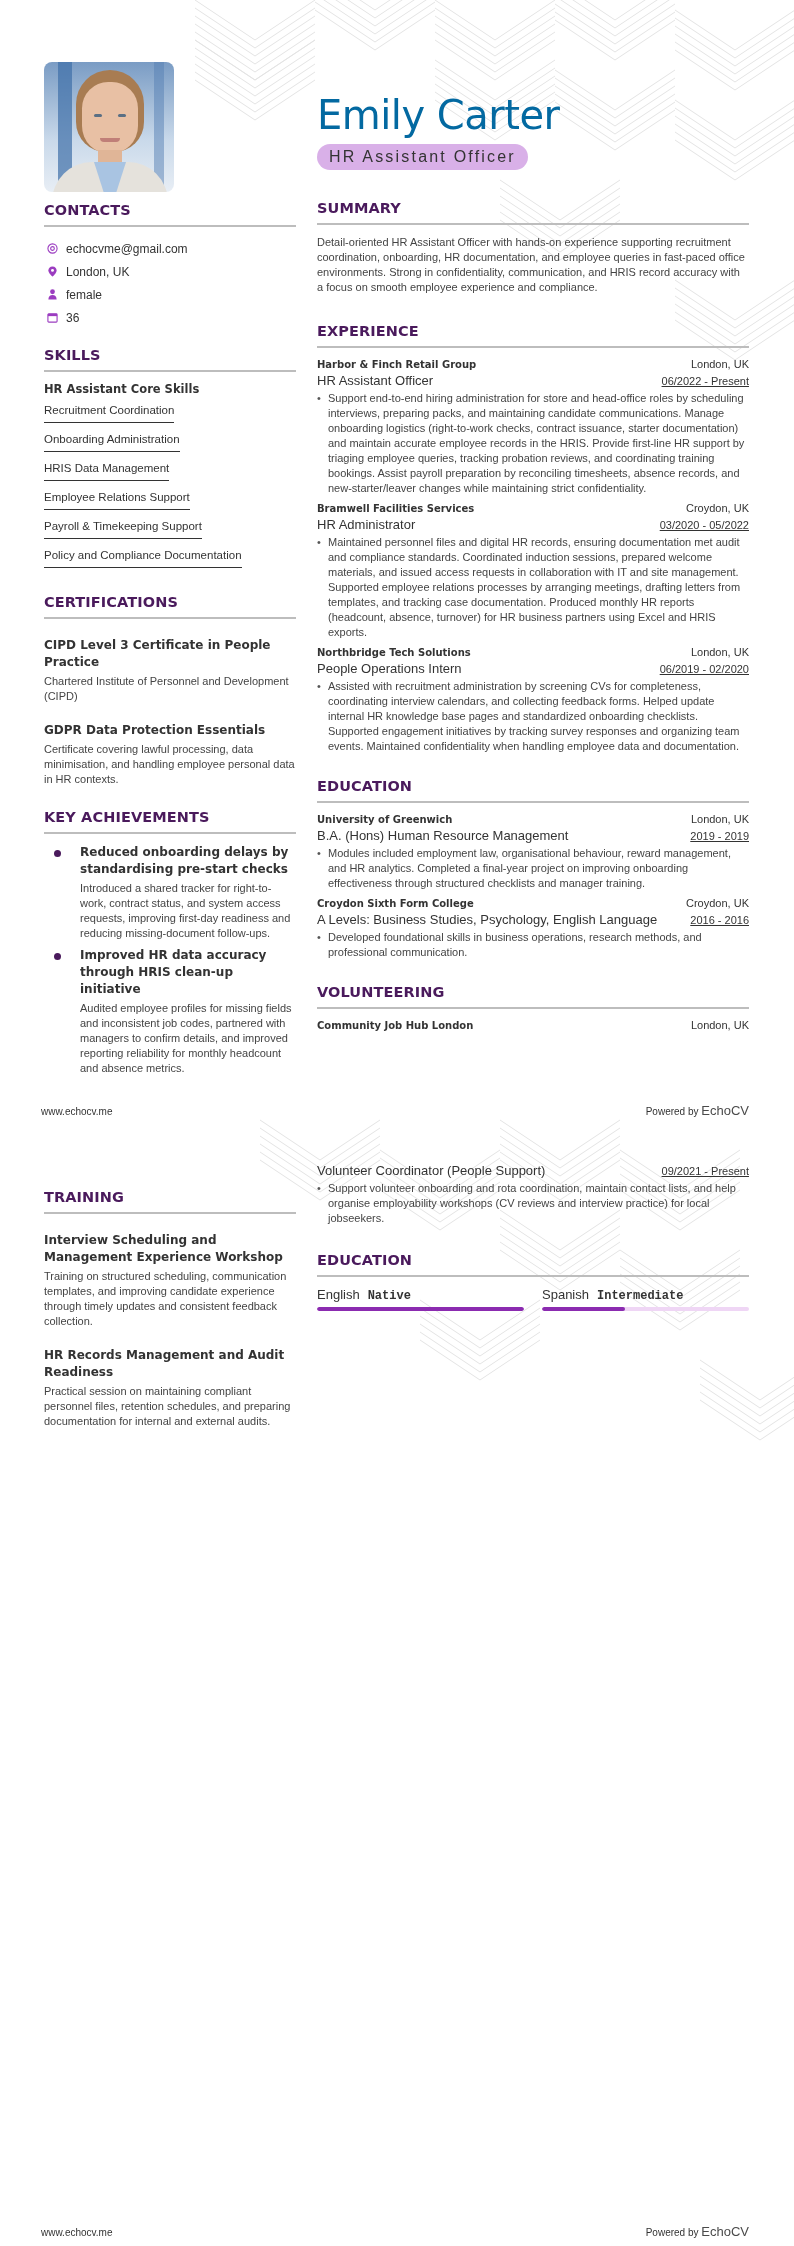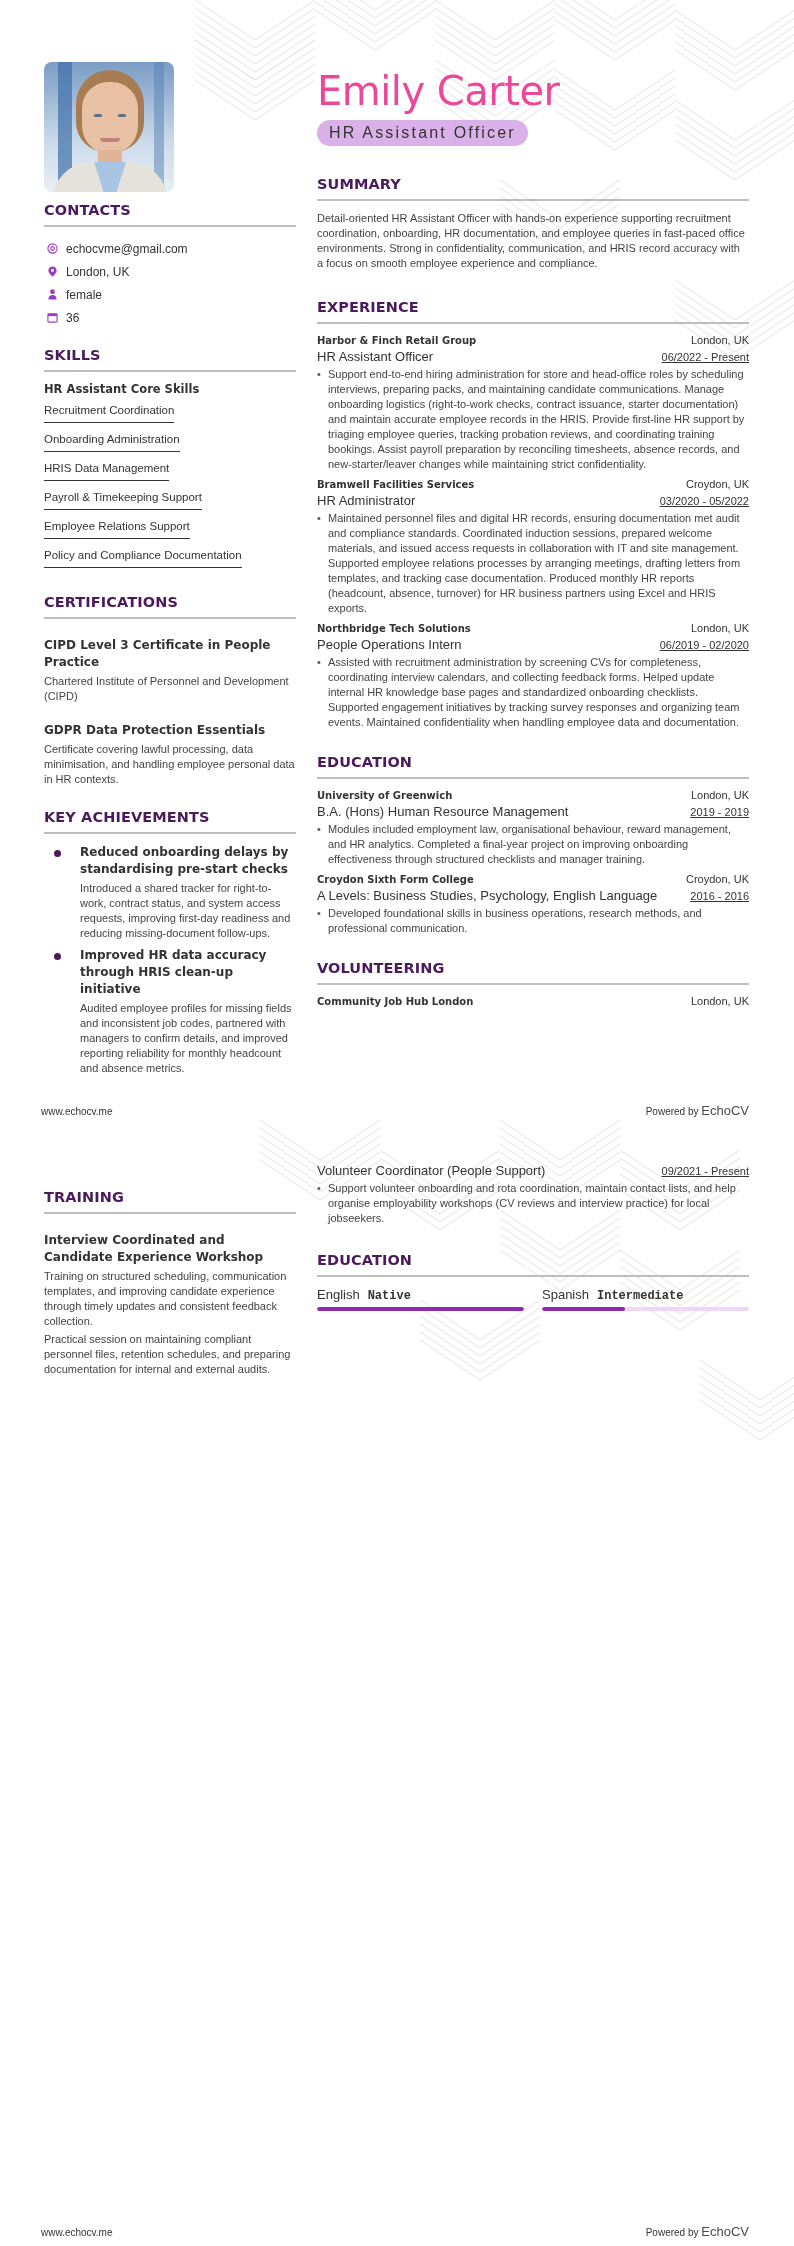--- a/index.html
+++ b/index.html
@@ -41,21 +41,21 @@
   .certs { margin-top: 20px; }
   .cert-title { font-family: "DejaVu Sans", sans-serif; font-weight: bold; font-size: 12px; line-height: 17px; color: #333; margin-top: 18px; }
   .cert-desc { font-size: 11px; line-height: 15px; color: #444; margin-top: 3px; }
 
   .ach { margin-top: 22px; }
   .ach-item { position: relative; padding-left: 36px; margin-top: 6px; }
   .ach-item .dot { position: absolute; left: 10px; top: 6px; width: 7px; height: 7px; border-radius: 50%; background: #4a1a5c; }
   .ach-title { font-family: "DejaVu Sans", sans-serif; font-weight: bold; font-size: 12px; line-height: 17px; color: #333; }
   .ach-desc { font-size: 11px; line-height: 15px; color: #444; margin-top: 3px; }
 
-  .name { font-family: "DejaVu Sans", sans-serif; font-size: 40px; color: #ec4899; margin-top: 68px; line-height: 46px; letter-spacing: -0.5px; }
+  .name { font-family: "DejaVu Sans", sans-serif; font-size: 40px; color: #0369a1; margin-top: 92px; line-height: 46px; letter-spacing: -0.5px; }
   .role-pill { display: inline-block; margin-top: 6px; background: #d9b0e8; border-radius: 16px; padding: 4px 12px; font-size: 16px; letter-spacing: 2.2px; color: #333; }
 
   .r-sec { margin-top: 28px; }
   .summary-text { font-size: 11px; line-height: 15px; color: #444; }
 
   .entry { margin-top: 6px; }
   .entry-head { display: flex; justify-content: space-between; align-items: baseline; }
   .entry-org { font-family: "DejaVu Sans", sans-serif; font-weight: bold; font-size: 10px; color: #333; }
   .entry-loc { font-size: 11px; color: #333; }
   .entry-sub { display: flex; justify-content: space-between; align-items: baseline; margin-top: 3px; }
@@ -165,22 +165,22 @@
         <span>36</span>
       </div>
     </div>
 
     <div class="skills">
       <div class="sec-title">SKILLS</div>
       <div class="skill-group">HR Assistant Core Skills</div>
       <div class="skill-wrap"><span class="skill-item">Recruitment Coordination</span></div>
       <div class="skill-wrap"><span class="skill-item">Onboarding Administration</span></div>
       <div class="skill-wrap"><span class="skill-item">HRIS Data Management</span></div>
+      <div class="skill-wrap"><span class="skill-item">Employee Relations Support</span></div>
       <div class="skill-wrap"><span class="skill-item">Payroll &amp; Timekeeping Support</span></div>
-      <div class="skill-wrap"><span class="skill-item">Employee Relations Support</span></div>
       <div class="skill-wrap"><span class="skill-item">Policy and Compliance Documentation</span></div>
     </div>
 
     <div class="certs">
       <div class="sec-title">CERTIFICATIONS</div>
       <div class="cert-title">CIPD Level 3 Certificate in People Practice</div>
       <div class="cert-desc">Chartered Institute of Personnel and Development (CIPD)</div>
       <div class="cert-title">GDPR Data Protection Essentials</div>
       <div class="cert-desc">Certificate covering lawful processing, data minimisation, and handling employee personal data in HR contexts.</div>
     </div>
@@ -291,22 +291,23 @@
   <div class="footer" style="top:1103px;">
     <span>www.echocv.me</span>
     <span><span>Powered by</span> <span class="brand">EchoCV</span></span>
   </div>
 </div>
 
 <div class="page page2">
   <div class="left" style="top:66px;">
     <div>
       <div class="sec-title">TRAINING</div>
-      <div class="cert-title">Interview Coordinated and Candidate Experience Workshop</div>
+      <div class="cert-title">Interview Scheduling and Management Experience Workshop</div>
       <div class="cert-desc">Training on structured scheduling, communication templates, and improving candidate experience through timely updates and consistent feedback collection.</div>
+      <div class="cert-title">HR Records Management and Audit Readiness</div>
       <div class="cert-desc">Practical session on maintaining compliant personnel files, retention schedules, and preparing documentation for internal and external audits.</div>
     </div>
   </div>
 
   <div class="right" style="top:40px;">
     <div class="entry" style="margin-top:0;">
       <div class="entry-sub" style="margin-top:0;">
         <span class="entry-role">Volunteer Coordinator (People Support)</span>
         <span class="entry-date">09/2021 - Present</span>
       </div>

